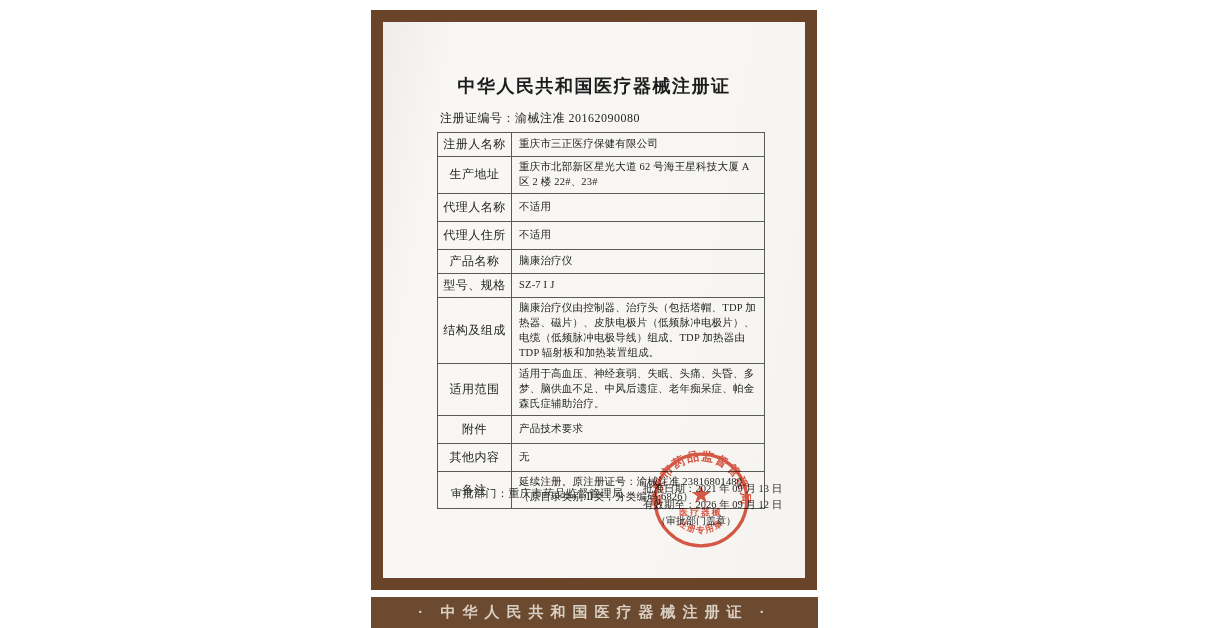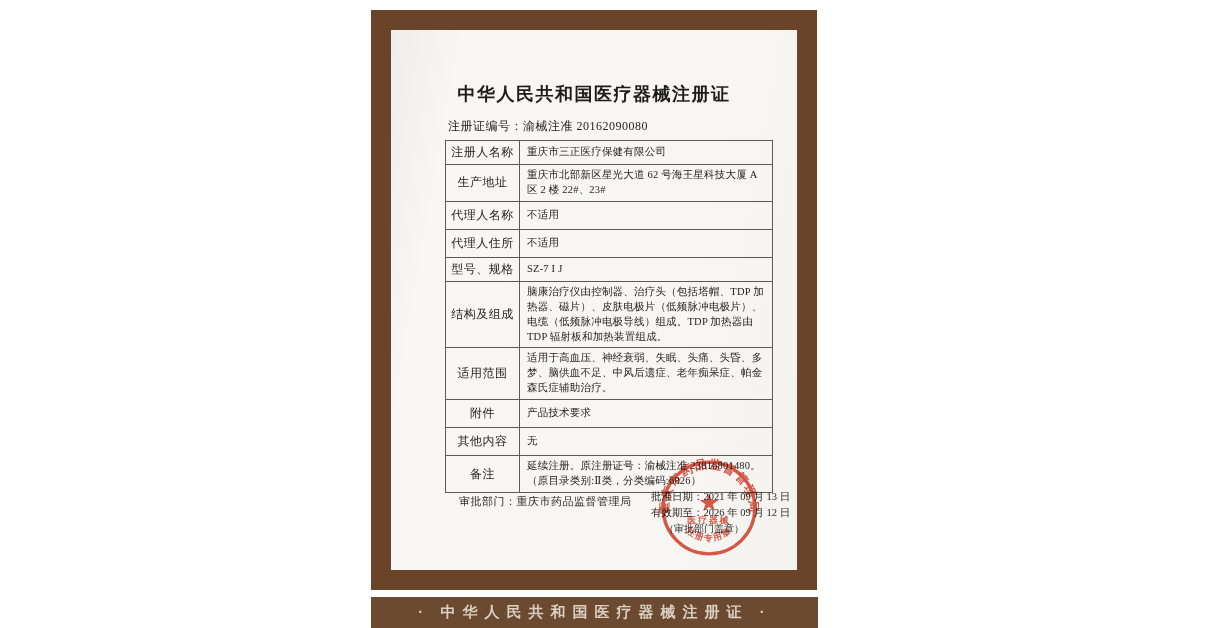--- a/index.html
+++ b/index.html
@@ -2,21 +2,21 @@
 <html><head>
 <meta charset="utf-8">
 <style>
   * { margin:0; padding:0; box-sizing:border-box; }
   body { background:#ffffff; font-family:"Liberation Serif","DejaVu Serif",serif; }
   .canvas {
     position:relative; width:1210px; height:628px; background:#ffffff; overflow:hidden;
   }
   .cert-frame {
     position:absolute; left:371px; top:10px; width:446px; height:580px;
-    background:#6a4428; padding:20px;
+    background:#6a4428; padding:12px;
   }
   .page {
     position:relative; width:100%; height:100%;
     background:linear-gradient(100deg,#eeedeb 0%,#f8f7f5 15%,#f7f6f3 70%,#f4f3f0 100%);
   }
   .cert-title {
     position:absolute; top:52px; left:0; width:100%; text-align:center;
     font-size:18px; font-weight:bold; letter-spacing:1.5px; color:#1c1c1c;
   }
   .cert-no-line {
@@ -72,20 +72,24 @@
           </tr>
           <tr class="rh-m">
             <td class="lab">代理人名称</td>
             <td class="val">不适用</td>
           </tr>
           <tr class="rh-m">
             <td class="lab">代理人住所</td>
             <td class="val">不适用</td>
           </tr>
           <tr class="rh-s">
+            <td class="lab">产品名称</td>
+            <td class="val">脑康治疗仪</td>
+          </tr>
+          <tr class="rh-s">
             <td class="lab">型号、规格</td>
             <td class="val">SZ-7 I J</td>
           </tr>
           <tr>
             <td class="lab">结构及组成</td>
             <td class="val">脑康治疗仪由控制器、治疗头（包括塔帽、TDP 加热器、磁片）、皮肤电极片（低频脉冲电极片）、电缆（低频脉冲电极导线）组成。TDP 加热器由 TDP 辐射板和加热装置组成。</td>
           </tr>
           <tr>
             <td class="lab">适用范围</td>
             <td class="val">适用于高血压、神经衰弱、失眠、头痛、头昏、多梦、脑供血不足、中风后遗症、老年痴呆症、帕金森氏症辅助治疗。</td>

